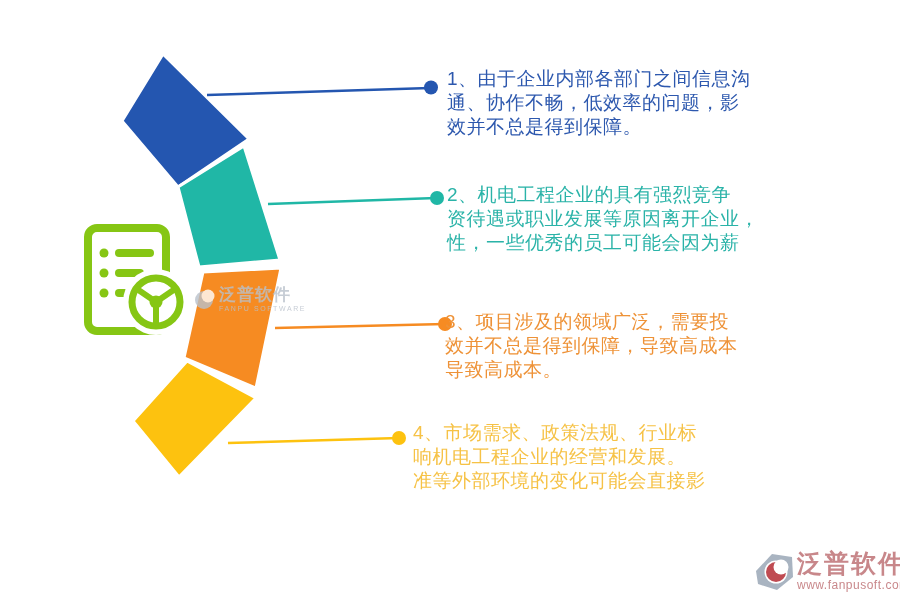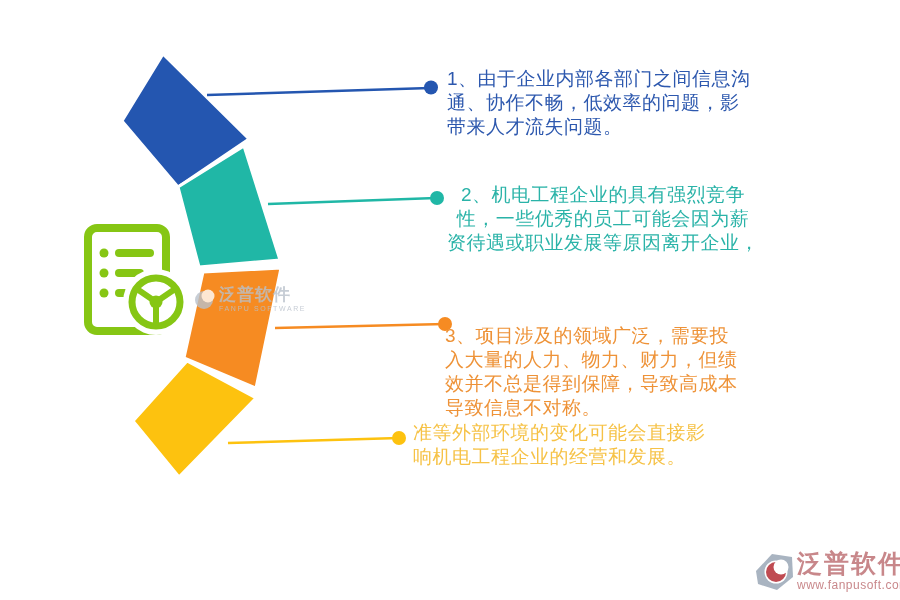--- a/index.html
+++ b/index.html
@@ -15,22 +15,22 @@
 
   .item-text {
     position: absolute;
     font-size: 19px;
     line-height: 24px;
     white-space: nowrap;
     letter-spacing: 0.5px;
   }
   .item-text div { white-space: nowrap; }
   #step-text-1 { left: 447px; top: 67px;  color: #2d58ae; }
-  #step-text-2 { left: 447px; top: 183px; color: #2ab3a8; text-align: center; }
-  #step-text-3 { left: 445px; top: 324px; color: #ee9237; }
+  #step-text-2 { left: 447px; top: 183px; color: #2ab3a8; }
+  #step-text-3 { left: 445px; top: 310px; color: #ee9237; }
   #step-text-4 { left: 413px; top: 421px; color: #f6c246; }
 
   .watermark {
     position: absolute;
     left: 193px; top: 286px;
     display: flex;
     align-items: flex-start;
     opacity: 0.8;
     color: #b9c1cb;
   }
@@ -94,39 +94,39 @@
         <line x1="156" y1="302" x2="175" y2="289" stroke-width="6"></line>
         <line x1="156" y1="302" x2="156" y2="323" stroke-width="6"></line>
         <circle cx="156" cy="302" r="6.5" stroke="none" fill="#86c614"></circle>
       </g>
     </g>
   </svg>
 
   <div class="item-text" id="step-text-1">
     <div>1、由于企业内部各部门之间信息沟</div>
     <div>通、协作不畅，低效率的问题，影</div>
-    <div>带来人才流失问题。</div>
+    <div>效并不总是得到保障。</div>
   </div>
 
   <div class="item-text" id="step-text-2">
     <div>2、机电工程企业的具有强烈竞争</div>
+    <div>资待遇或职业发展等原因离开企业，</div>
     <div>性，一些优秀的员工可能会因为薪</div>
-    <div>资待遇或职业发展等原因离开企业，</div>
   </div>
 
   <div class="item-text" id="step-text-3">
     <div>3、项目涉及的领域广泛，需要投</div>
-    <div>入大量的人力、物力、财力，但绩</div>
     <div>效并不总是得到保障，导致高成本</div>
-    <div>导致信息不对称。</div>
+    <div>导致高成本。</div>
   </div>
 
   <div class="item-text" id="step-text-4">
+    <div>4、市场需求、政策法规、行业标</div>
+    <div>响机电工程企业的经营和发展。</div>
     <div>准等外部环境的变化可能会直接影</div>
-    <div>响机电工程企业的经营和发展。</div>
   </div>
 
   <div class="watermark">
     <svg width="22" height="26" viewBox="0 0 22 26">
       <circle cx="11" cy="14" r="9" fill="#b9c1cb"></circle>
       <circle cx="15" cy="10" r="6.5" fill="#ffffff"></circle>
     </svg>
     <div class="wm-texts">
       <div class="wm-title">泛普软件</div>
       <div class="wm-sub">FANPU SOFTWARE</div>

